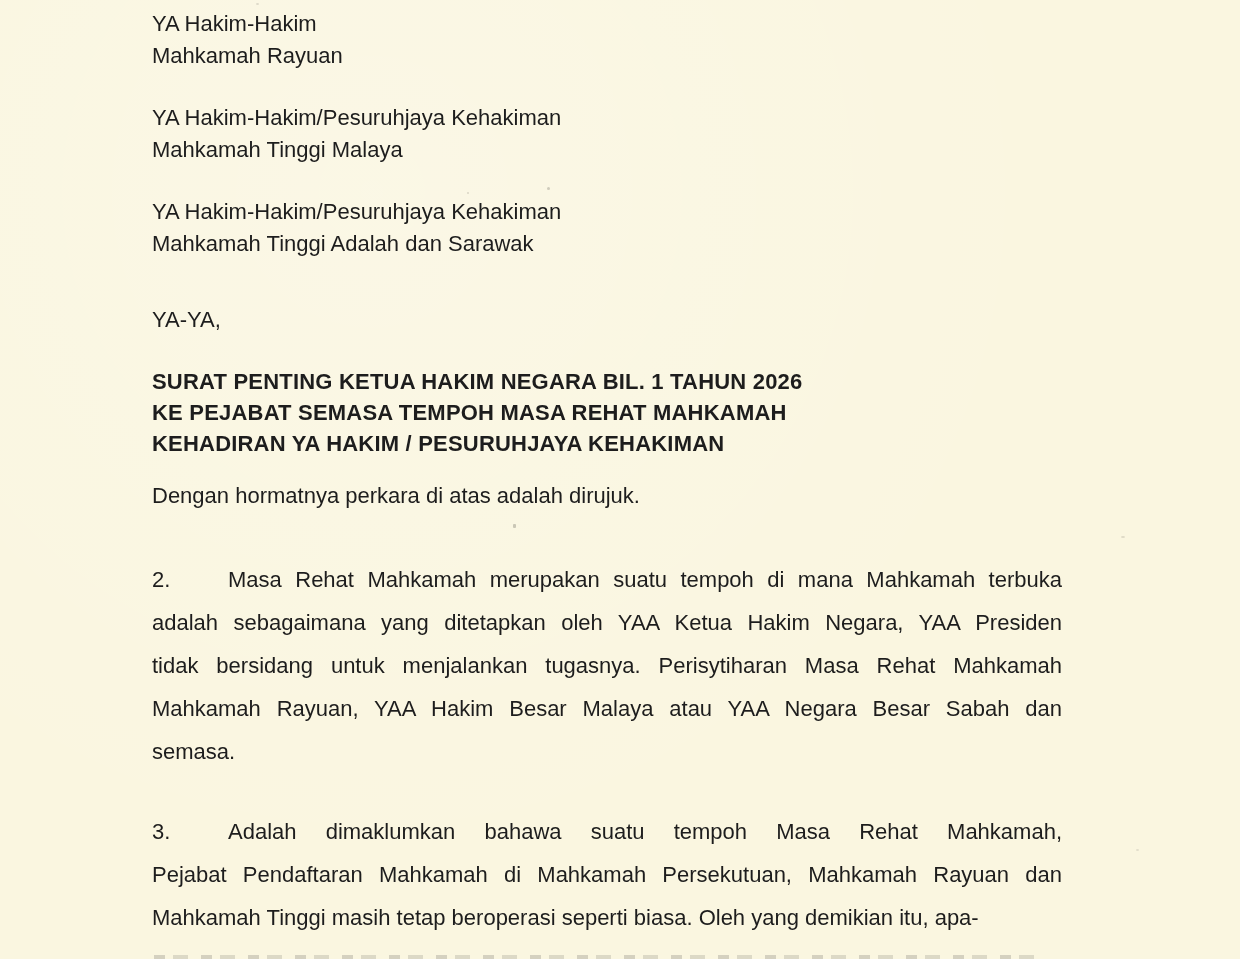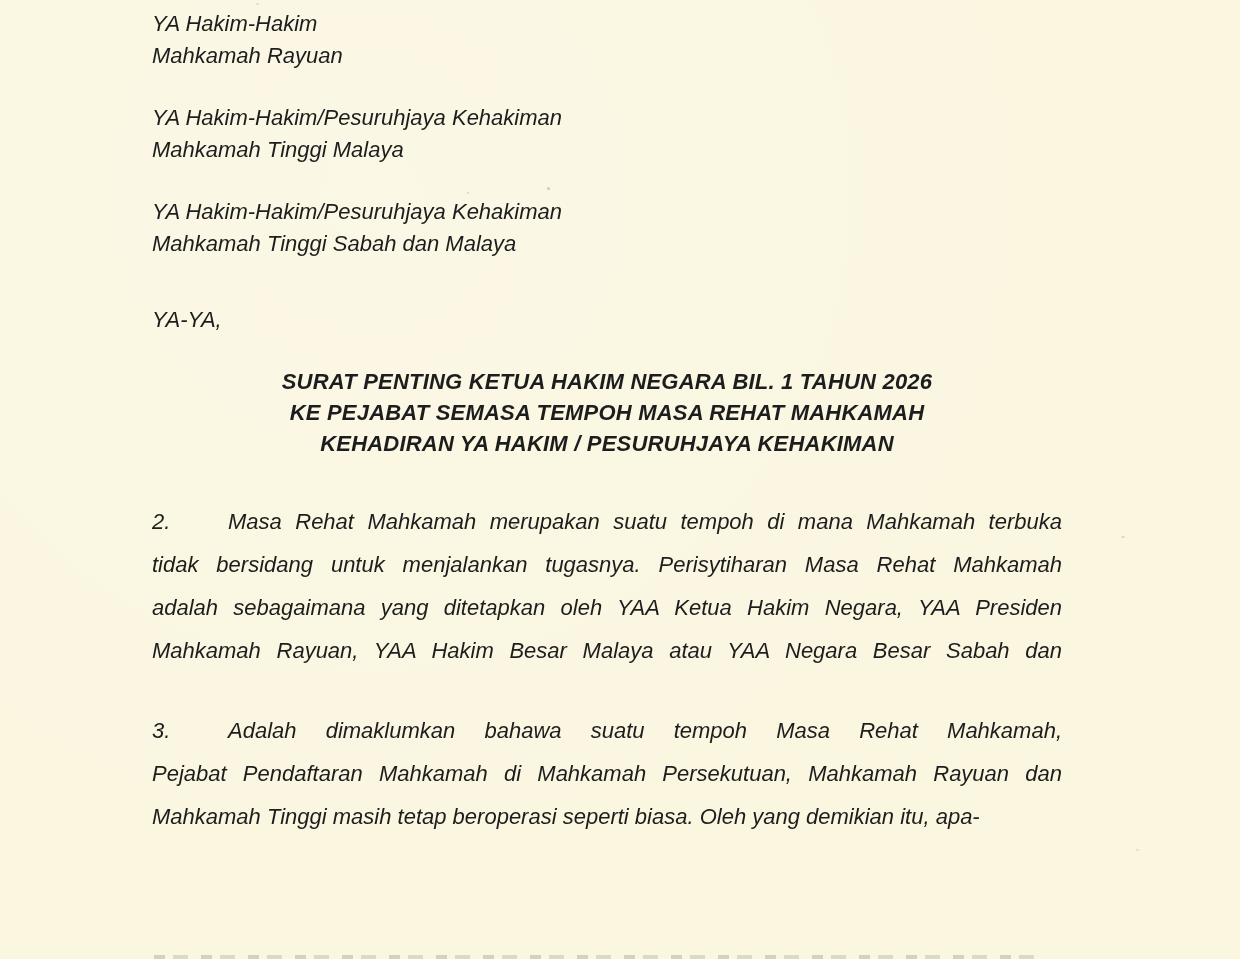--- a/index.html
+++ b/index.html
@@ -15,21 +15,20 @@
     color: #1d1d1d;
     position: relative;
   }
   .page {
     position: relative;
     width: 1240px;
     height: 959px;
     background:
       radial-gradient(circle at 30% 20%, rgba(255,255,255,0.18), rgba(255,255,255,0) 60%),
       #faf6e0;
-    font-style: italic;
   }
   .content {
     position: relative;
     box-sizing: border-box;
     padding: 8px 178px 0 152px; 
   }
   
   .addr-line {
     font-size: 22px;
     line-height: 32px;
@@ -38,21 +37,21 @@
   .addr-group { margin: 0; }
   .addr-group + .addr-group { margin-top: 30px; }
   .salutation {
     margin-top: 44px;
     font-size: 22px;
     line-height: 32px;
   }
   
   .subject {
     margin-top: 30px;
-    text-align: center;
+    text-align: left;
     font-weight: bold;
     font-size: 22px;
     line-height: 31px;
     letter-spacing: 0.2px;
   }
   
   .opening {
     margin-top: 15px;
     font-size: 22px;
     line-height: 43px;
@@ -113,37 +112,39 @@
       <div class="addr-line">Mahkamah Rayuan</div>
     </div>
 
     <div class="addr-group">
       <div class="addr-line">YA Hakim-Hakim/Pesuruhjaya Kehakiman</div>
       <div class="addr-line">Mahkamah Tinggi Malaya</div>
     </div>
 
     <div class="addr-group">
       <div class="addr-line">YA Hakim-Hakim/Pesuruhjaya Kehakiman</div>
-      <div class="addr-line">Mahkamah Tinggi Sabah dan Malaya</div>
+      <div class="addr-line">Mahkamah Tinggi Adalah dan Sarawak</div>
     </div>
 
     <div class="salutation">YA-YA,</div>
 
     <div class="subject">
       <div>SURAT PENTING KETUA HAKIM NEGARA BIL. 1 TAHUN 2026</div>
       <div>KE PEJABAT SEMASA TEMPOH MASA REHAT MAHKAMAH</div>
       <div>KEHADIRAN YA HAKIM / PESURUHJAYA KEHAKIMAN</div>
     </div>
 
+    <div class="opening">Dengan hormatnya perkara di atas adalah dirujuk.</div>
 
     <div class="para para-2">
       <div class="pline just"><span class="pnum">2.</span><span>Masa Rehat Mahkamah merupakan suatu tempoh di mana Mahkamah terbuka</span></div>
+      <div class="pline just">adalah sebagaimana yang ditetapkan oleh YAA Ketua Hakim Negara, YAA Presiden</div>
       <div class="pline just">tidak bersidang untuk menjalankan tugasnya. Perisytiharan Masa Rehat Mahkamah</div>
-      <div class="pline just">adalah sebagaimana yang ditetapkan oleh YAA Ketua Hakim Negara, YAA Presiden</div>
       <div class="pline just">Mahkamah Rayuan, YAA Hakim Besar Malaya atau YAA Negara Besar Sabah dan</div>
+      <div class="pline">semasa.</div>
     </div>
 
     <div class="para para-3">
       <div class="pline just"><span class="pnum">3.</span><span>Adalah dimaklumkan bahawa suatu tempoh Masa Rehat Mahkamah,</span></div>
       <div class="pline just">Pejabat Pendaftaran Mahkamah di Mahkamah Persekutuan, Mahkamah Rayuan dan</div>
       <div class="pline">Mahkamah Tinggi masih tetap beroperasi seperti biasa. Oleh yang demikian itu, apa-</div>
     </div>
 
   </div>
 

